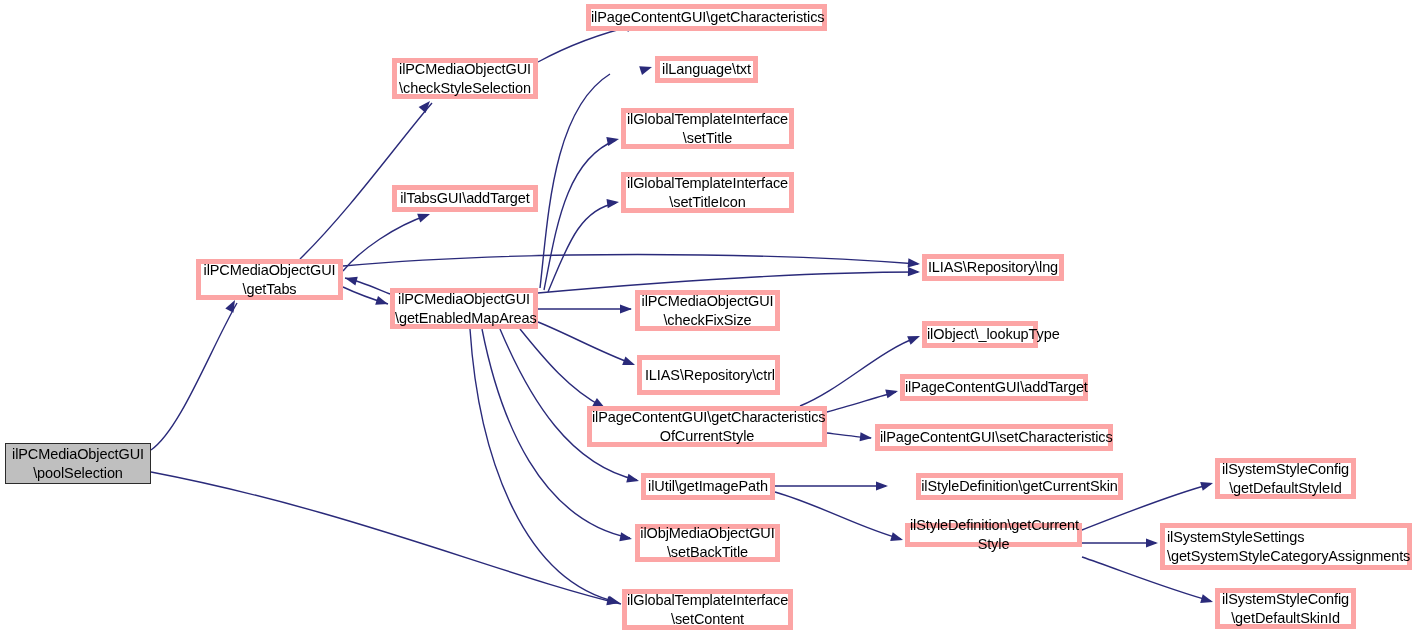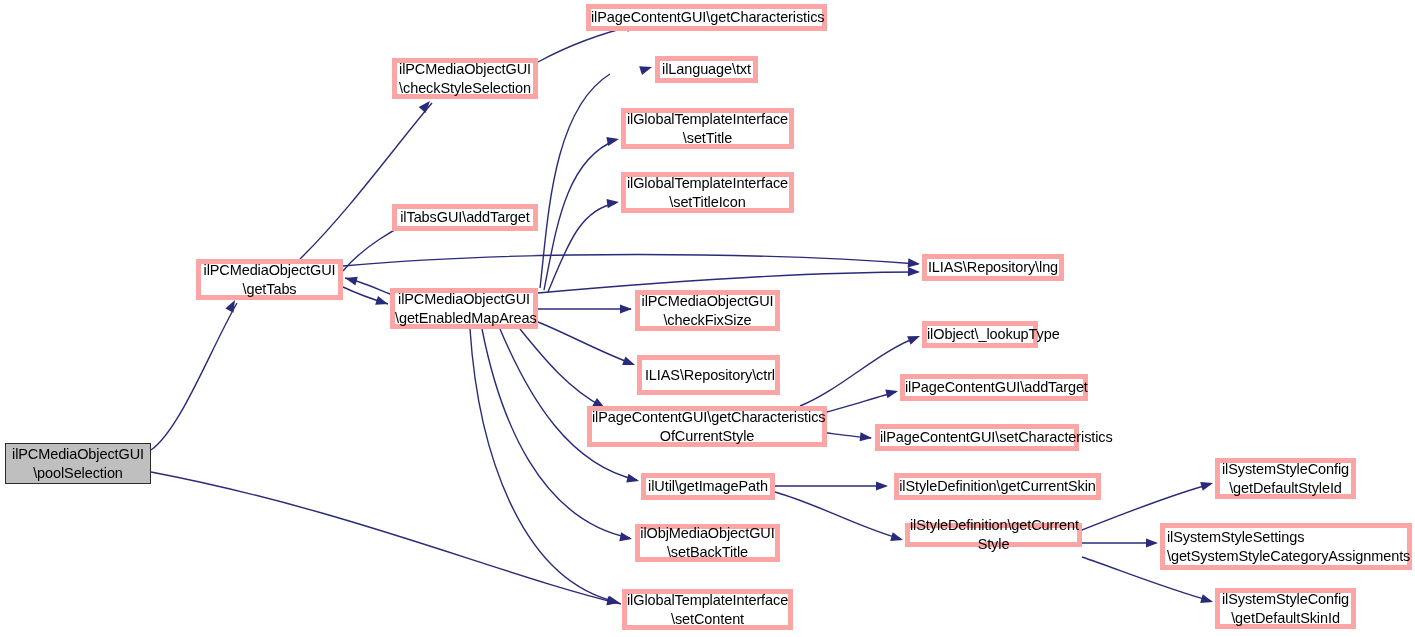--- a/index.html
+++ b/index.html
@@ -105,40 +105,40 @@
       <path d="M 1082,557 C 1120,570 1170,590 1211,601" fill="none" stroke="#2a2a7a" stroke-width="1.4"></path>
       <polygon points="0,0 -12,-4.6 -12,4.6" fill="#2a2a7a" transform="translate(1213,602) rotate(16)"></polygon>
     </svg>
   <div id="nodes">
       <div class="node root" style="left: 5px; top: 443px; width: 146px; height: 41px;"><span class="lbl">ilPCMediaObjectGUI
 \poolSelection</span></div>
       <div class="node" style="left: 196px; top: 259px; width: 147px; height: 41px;"><span class="lbl">ilPCMediaObjectGUI
 \getTabs</span></div>
       <div class="node" style="left: 392px; top: 58px; width: 146px; height: 41px;"><span class="lbl">ilPCMediaObjectGUI
 \checkStyleSelection</span></div>
-      <div class="node" style="left: 392px; top: 204px; width: 146px; height: 27px;"><span class="lbl">ilTabsGUI\addTarget</span></div>
+      <div class="node" style="left: 392px; top: 185px; width: 146px; height: 27px;"><span class="lbl">ilTabsGUI\addTarget</span></div>
       <div class="node" style="left: 390px; top: 288px; width: 148px; height: 41px;"><span class="lbl">ilPCMediaObjectGUI
 \getEnabledMapAreas</span></div>
       <div class="node" style="left: 586px; top: 4px; width: 241px; height: 27px;"><span class="lbl">ilPageContentGUI\getCharacteristics</span></div>
       <div class="node" style="left: 655px; top: 56px; width: 103px; height: 27px;"><span class="lbl">ilLanguage\txt</span></div>
       <div class="node" style="left: 621px; top: 108px; width: 173px; height: 41px;"><span class="lbl">ilGlobalTemplateInterface
 \setTitle</span></div>
       <div class="node" style="left: 621px; top: 172px; width: 173px; height: 41px;"><span class="lbl">ilGlobalTemplateInterface
 \setTitleIcon</span></div>
       <div class="node" style="left: 922px; top: 254px; width: 142px; height: 27px;"><span class="lbl">ILIAS\Repository\lng</span></div>
       <div class="node" style="left: 635px; top: 290px; width: 145px; height: 41px;"><span class="lbl">ilPCMediaObjectGUI
 \checkFixSize</span></div>
       <div class="node" style="left: 637px; top: 355px; width: 143px; height: 40px; text-align: right;"><span class="lbl">ILIAS\Repository\ctrl</span></div>
       <div class="node" style="left: 922px; top: 321px; width: 116px; height: 27px;"><span class="lbl">ilObject\_lookupType</span></div>
       <div class="node" style="left: 900px; top: 374px; width: 188px; height: 27px;"><span class="lbl">ilPageContentGUI\addTarget</span></div>
       <div class="node" style="left: 587px; top: 406px; width: 240px; height: 41px;"><span class="lbl">ilPageContentGUI\getCharacteristics
 OfCurrentStyle</span></div>
-      <div class="node" style="left: 875px; top: 424px; width: 204px; height: 27px;"><span class="lbl">ilPageContentGUI\setCharacteristics</span></div>
+      <div class="node" style="left: 875px; top: 424px; width: 238px; height: 27px;"><span class="lbl">ilPageContentGUI\setCharacteristics</span></div>
       <div class="node" style="left: 641px; top: 473px; width: 134px; height: 27px;"><span class="lbl">ilUtil\getImagePath</span></div>
-      <div class="node" style="left: 894px; top: 473px; width: 207px; height: 27px;"><span class="lbl">ilStyleDefinition\getCurrentSkin</span></div>
+      <div class="node" style="left: 916px; top: 473px; width: 207px; height: 27px;"><span class="lbl">ilStyleDefinition\getCurrentSkin</span></div>
       <div class="node" style="left: 635px; top: 524px; width: 145px; height: 38px;"><span class="lbl">ilObjMediaObjectGUI
 \setBackTitle</span></div>
       <div class="node" style="left: 905px; top: 523px; width: 177px; height: 24px;"><span class="lbl">ilStyleDefinition\getCurrent
 Style</span></div>
       <div class="node" style="left: 622px; top: 589px; width: 171px; height: 41px;"><span class="lbl">ilGlobalTemplateInterface
 \setContent</span></div>
       <div class="node" style="left: 1215px; top: 458px; width: 141px; height: 41px;"><span class="lbl">ilSystemStyleConfig
 \getDefaultStyleId</span></div>
       <div class="node" style="left: 1160px; top: 523px; width: 252px; height: 47px;"><span class="lbl" style="text-align: left; padding-left: 4px;">ilSystemStyleSettings
 \getSystemStyleCategoryAssignments</span></div>

